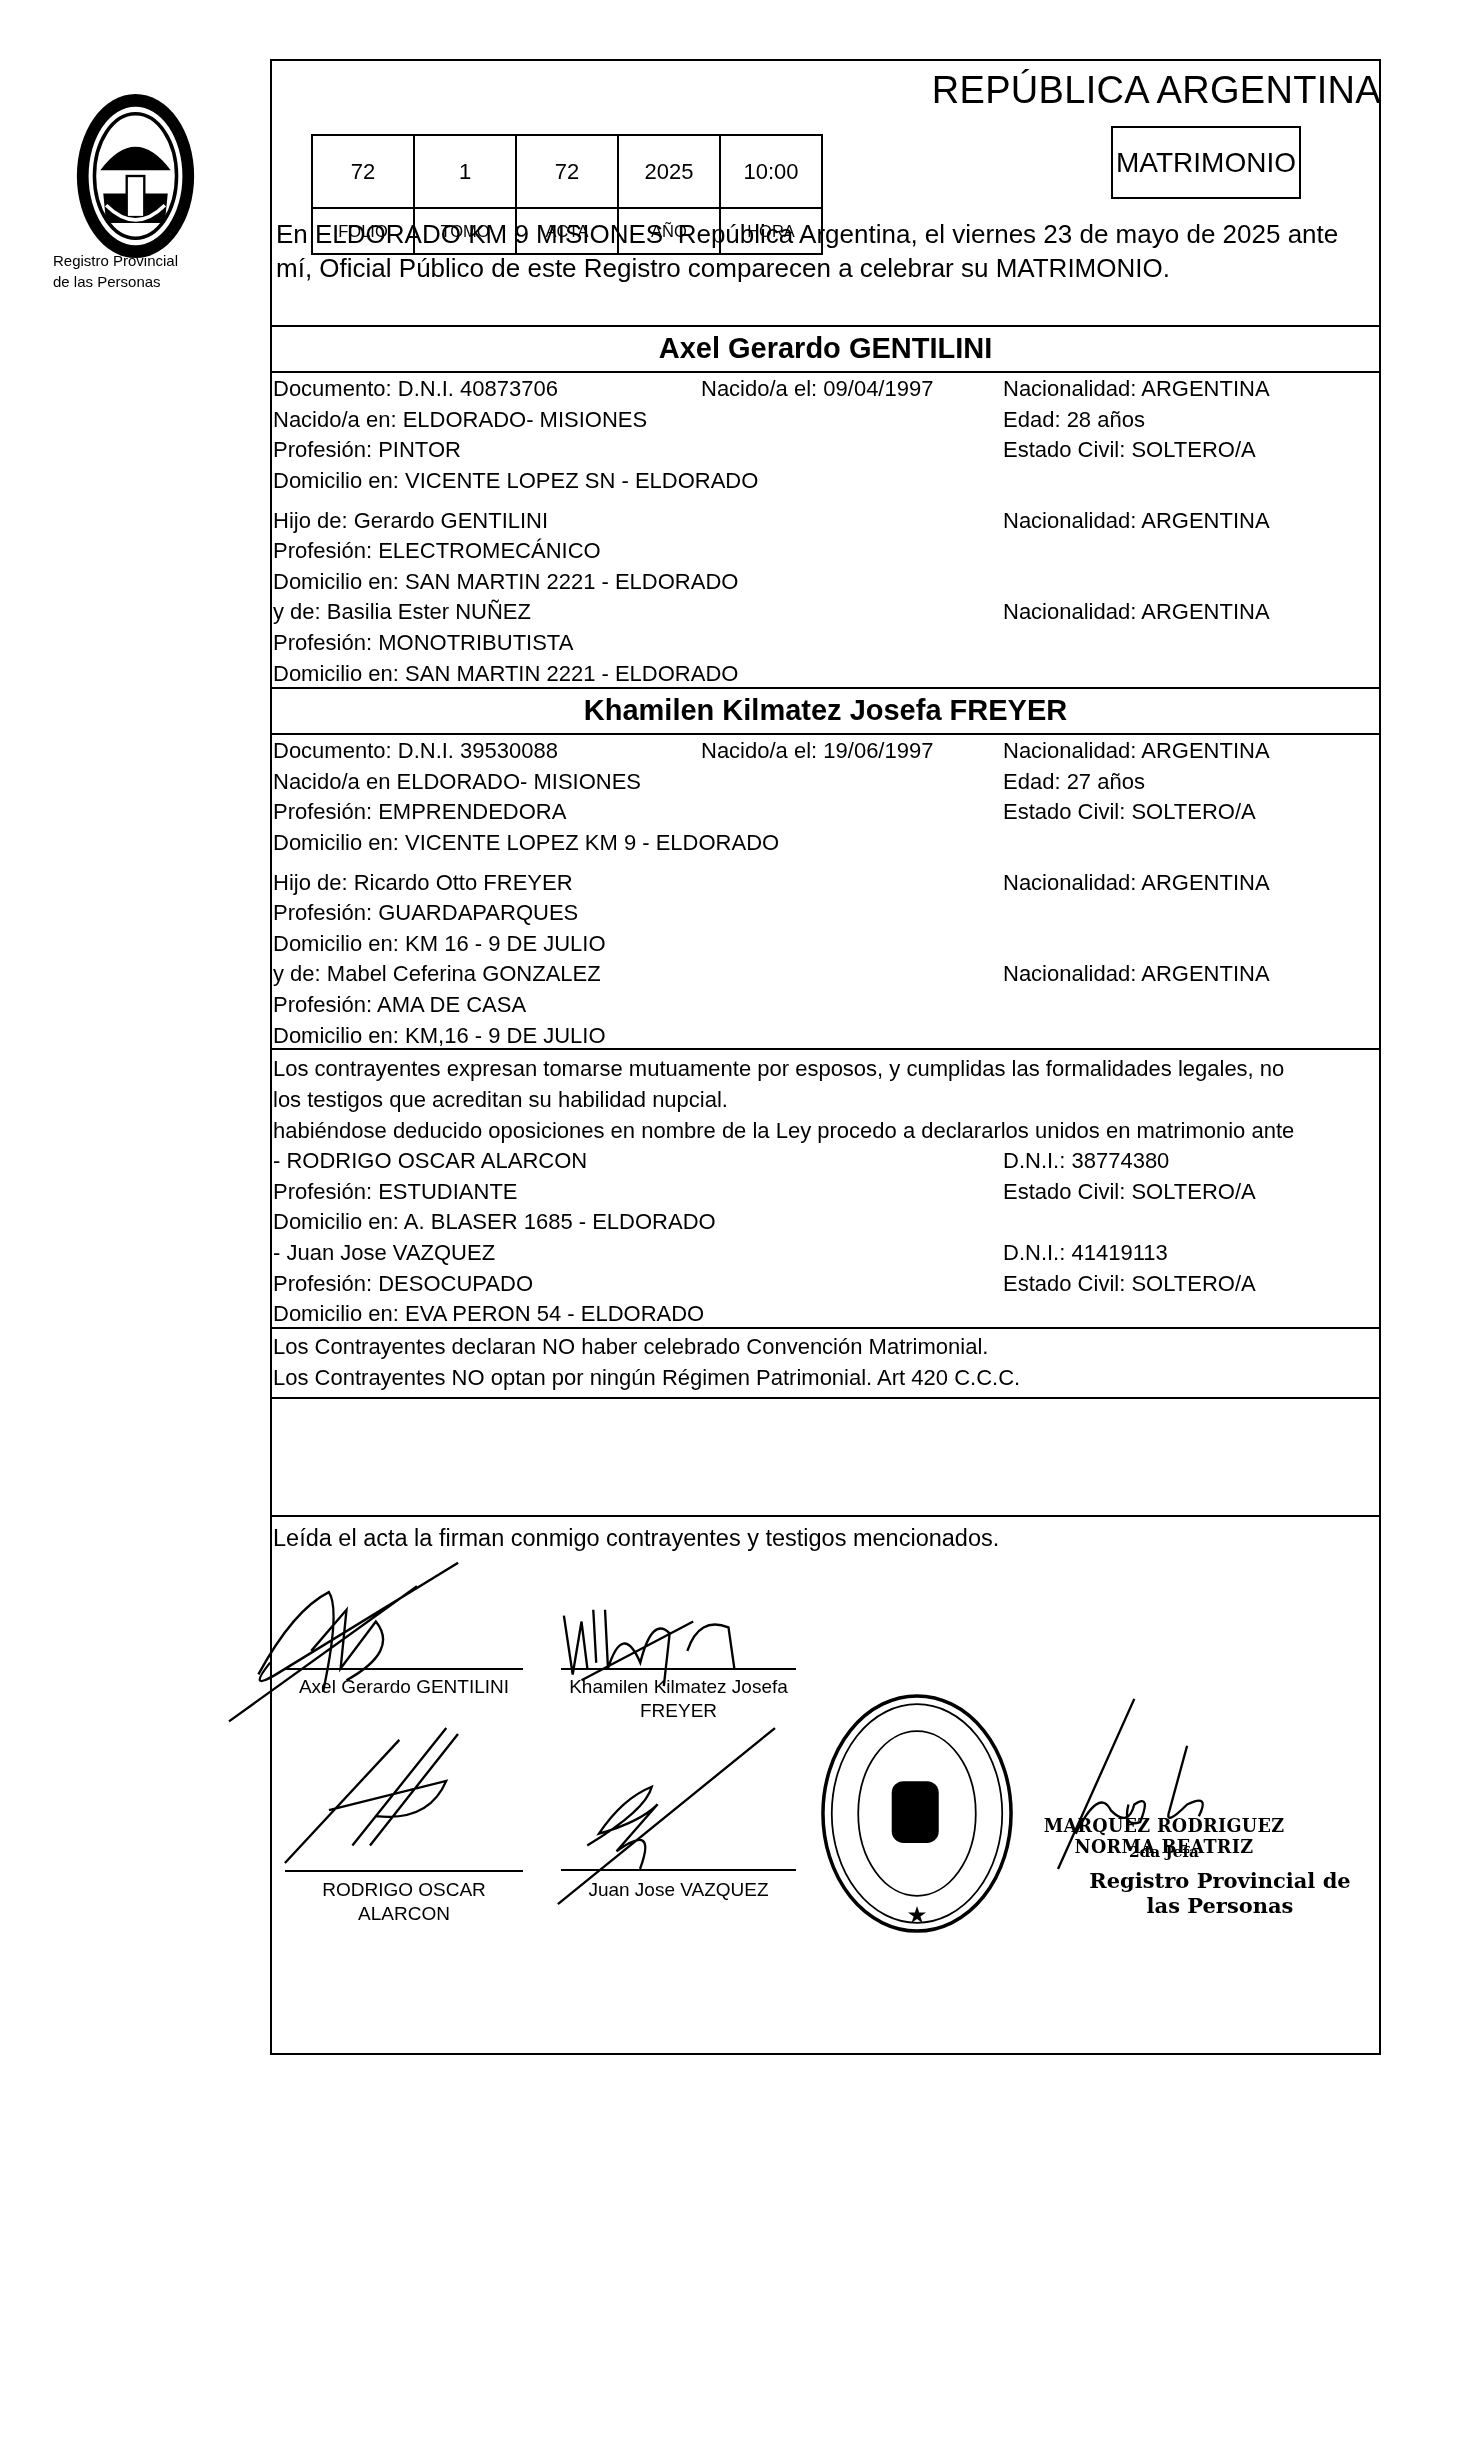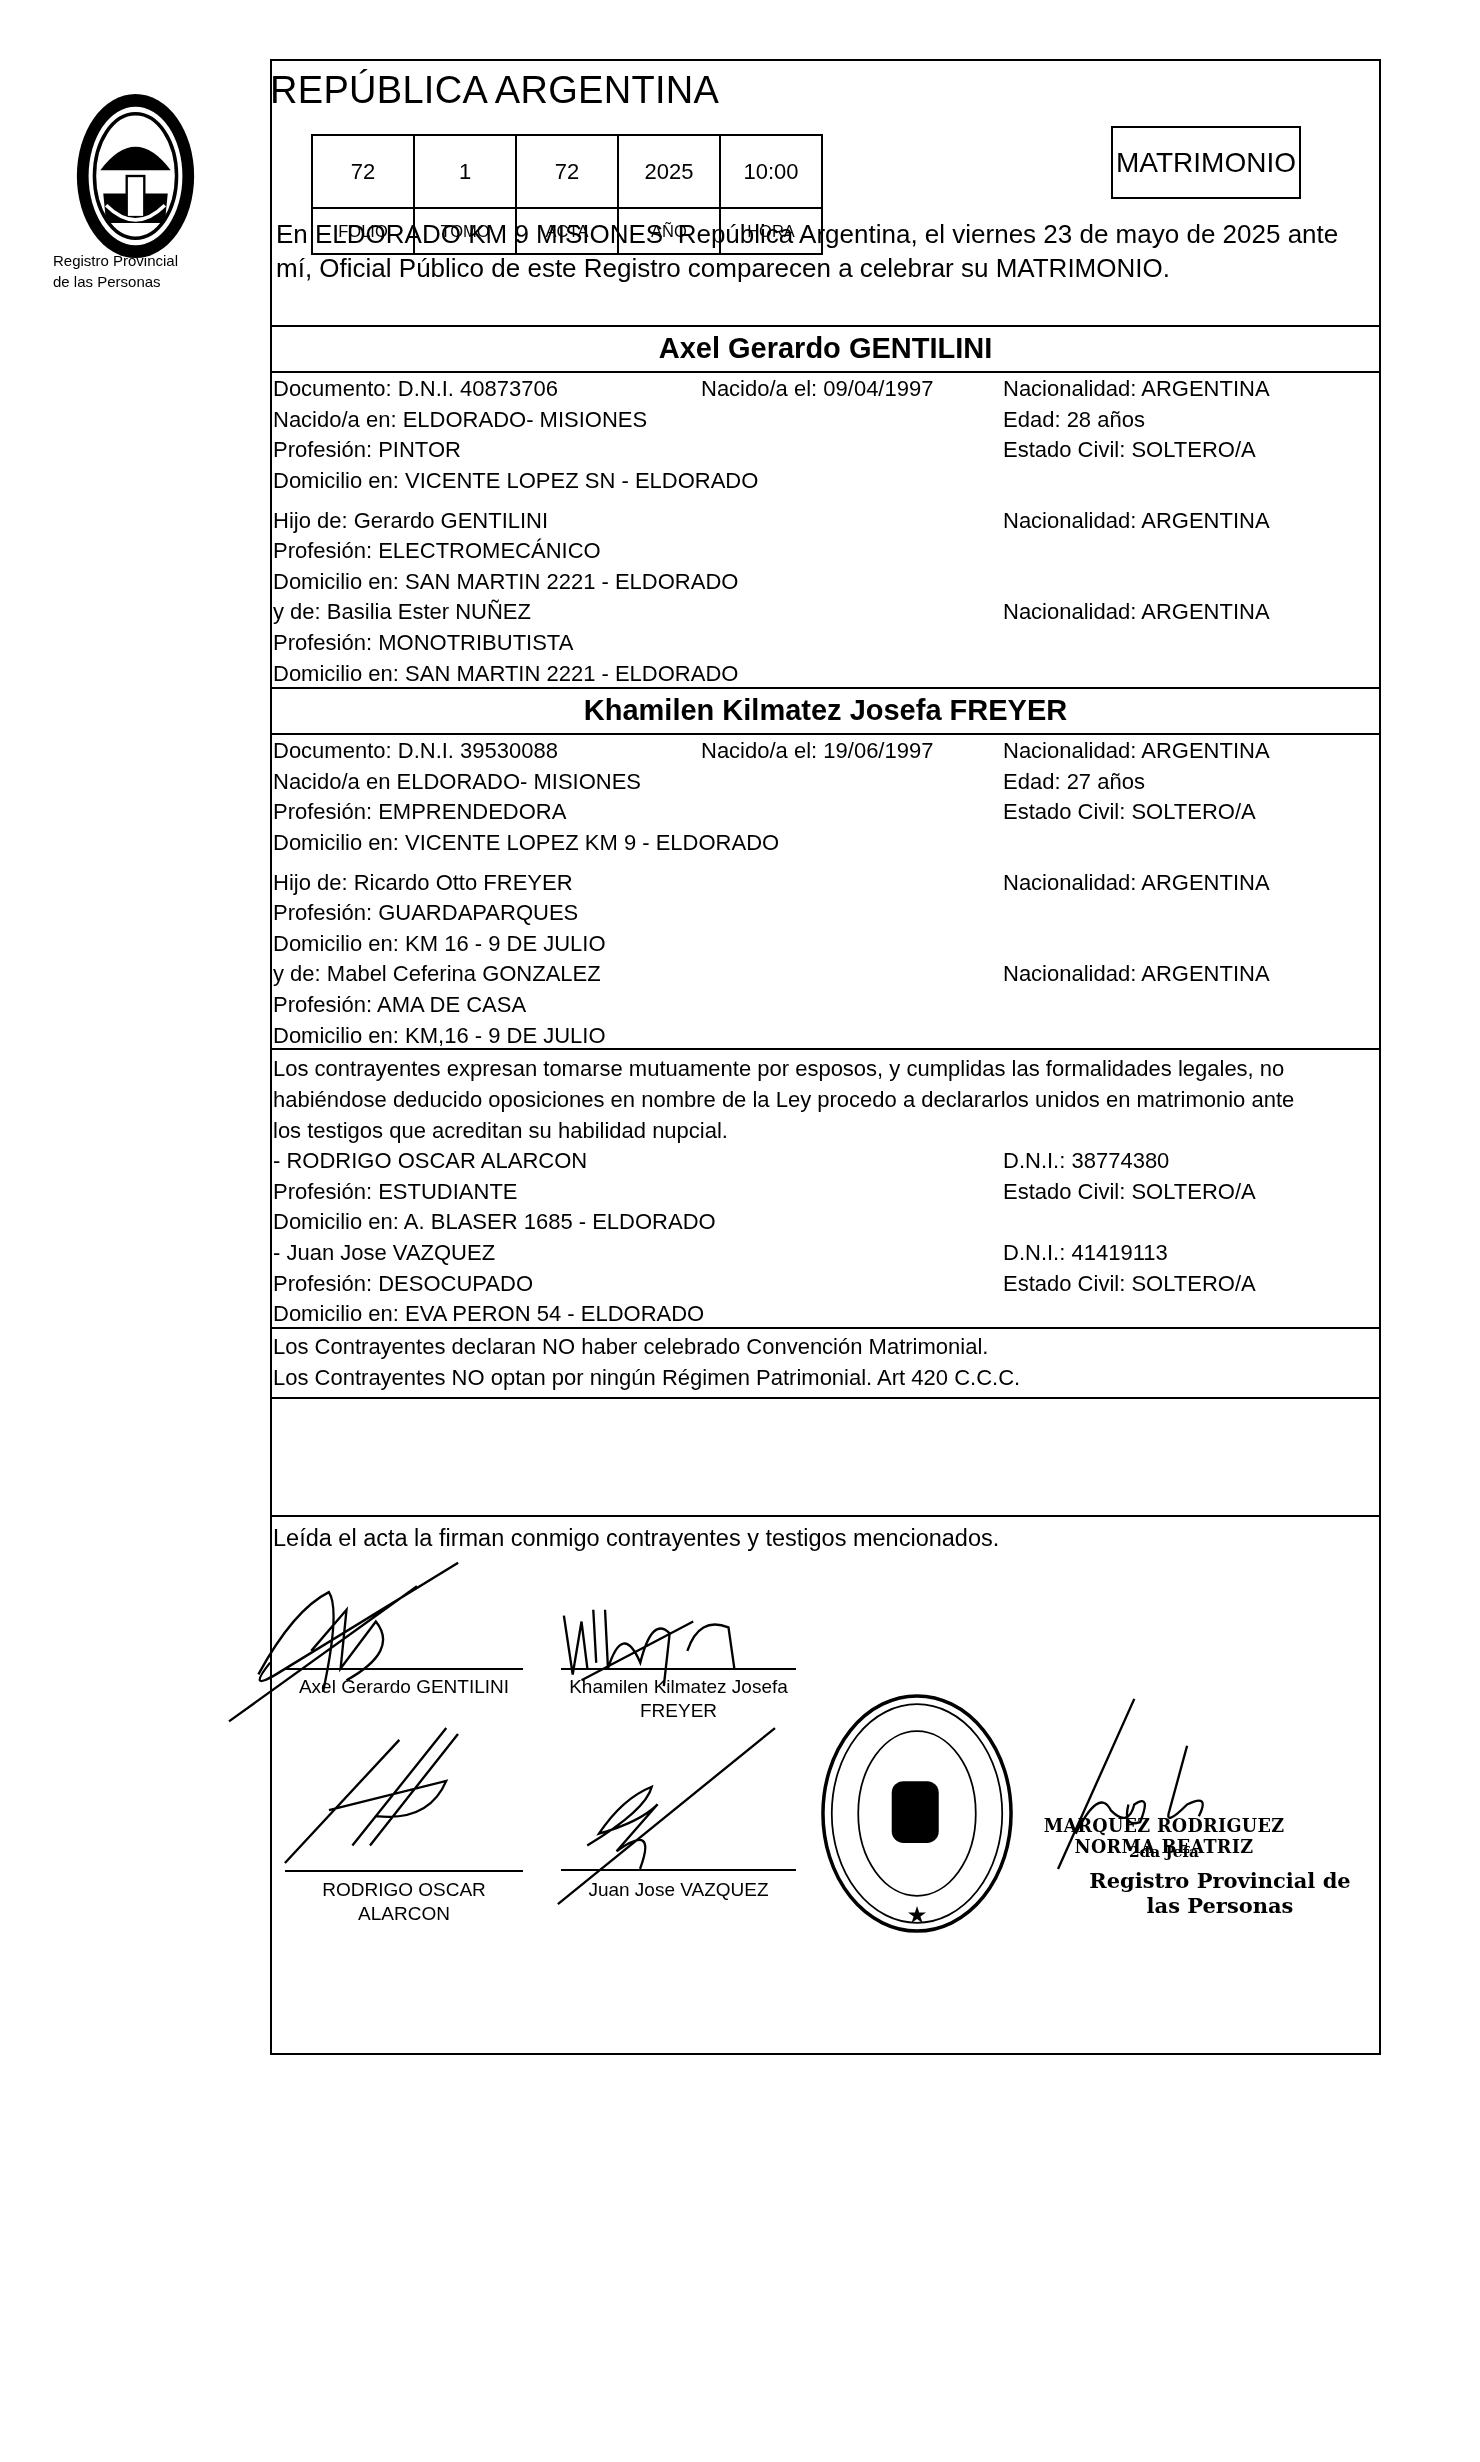--- a/index.html
+++ b/index.html
@@ -2,21 +2,21 @@
 <html style="font-size:9.4px"><head>
 <meta charset="utf-8">
 <style>
   html, body { margin:0; padding:0; background:#ffffff; }
   body { width:1480px; height:2462px; position:relative; overflow:hidden;
          font-family:"Liberation Sans", sans-serif; color:#000; }
   .abs { position:absolute; }
   .frame { position:absolute; left:270px; top:59px; width:1111px; height:1996px;
            border:2.9px solid #000; box-sizing:border-box; }
   .hline { position:absolute; left:270px; width:1111px; height:0; border-top:2.9px solid #000; }
-  .title { position:absolute; left:270px; width:1111px; top:69px; text-align:left;
+  .title { position:absolute; left:270px; width:1111px; top:69px; text-align:right;
            font-size:38px; letter-spacing:0.3px; }
   
   .reg { position:absolute; left:311px; top:134px; border-collapse:collapse; }
   .reg td { border:2.4px solid #000; text-align:center; padding:12px; }
   .reg .val td { height:47px; font-size:22px; width:76px; }
   .reg .lab td { height:20px; font-size:16.5px; }
   .matri { position:absolute; left:1111px; top:126px; width:190px; height:73px;
            border:2.4px solid #000; box-sizing:border-box; display:flex; align-items:center;
            justify-content:center; font-size:28px; }
   .intro { position:absolute; left:276px; top:217px; width:1105px; font-size:26px; line-height:34px; }
@@ -124,22 +124,22 @@
   <div class="row c1" style="top:900px"><span>Profesión:</span> <b>GUARDAPARQUES</b></div>
   <div class="row c1" style="top:931px"><span>Domicilio en:</span> <b>KM 16 - 9 DE JULIO</b></div>
   <div class="row c1" style="top:961px"><span>y de:</span> <b>Mabel Ceferina GONZALEZ</b></div>
   <div class="row c3" style="top:961px"><span>Nacionalidad:</span> <b>ARGENTINA</b></div>
   <div class="row c1" style="top:992px"><span>Profesión:</span> <b>AMA DE CASA</b></div>
   <div class="row c1" style="top:1023px"><span>Domicilio en:</span> <b>KM,16 - 9 DE JULIO</b></div>
 </div>
 
 <div class="para" style="top:1053px">
   <div>Los contrayentes expresan tomarse mutuamente por esposos, y cumplidas las formalidades legales, no</div>
+  <div>los testigos que acreditan su habilidad nupcial.</div>
   <div>habiéndose deducido oposiciones en nombre de la Ley procedo a declararlos unidos en matrimonio ante</div>
-  <div>los testigos que acreditan su habilidad nupcial.</div>
 </div>
 
 <div>
   <div class="row c1" style="top:1148px"><b>- RODRIGO OSCAR ALARCON</b></div>
   <div class="row c3" style="top:1148px"><span>D.N.I.:</span> <b>38774380</b></div>
   <div class="row c1" style="top:1179px"><span>Profesión:</span> <b>ESTUDIANTE</b></div>
   <div class="row c3" style="top:1179px"><span>Estado Civil:</span> <b>SOLTERO/A</b></div>
   <div class="row c1" style="top:1209px"><span>Domicilio en:</span> <b>A. BLASER 1685 - ELDORADO</b></div>
 </div>
 <div>

